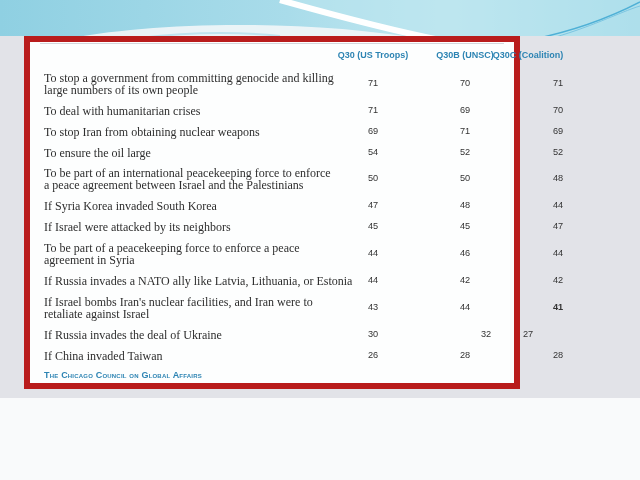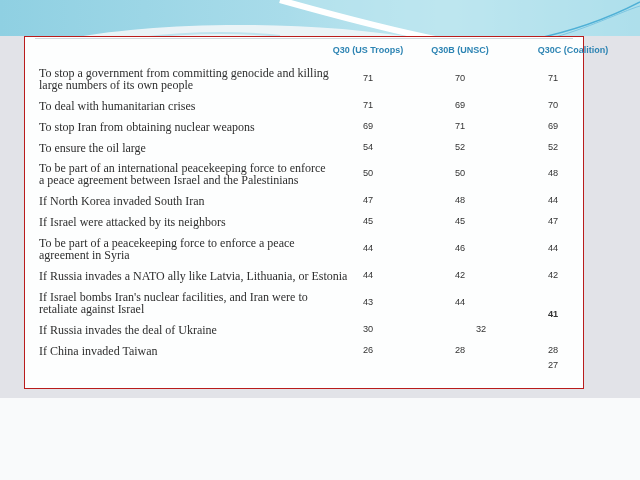--- a/index.html
+++ b/index.html
@@ -12,23 +12,23 @@
       position: absolute; left: 0; top: 0; width: 640px; height: 40px;
       background: linear-gradient(90deg, #8fd0e2 0%, #a9dcea 45%, #c4e9f1 70%, #9dd7e7 100%);
       overflow: hidden;
     }
     .banner svg { position: absolute; left: 0; top: 0; }
     .gray-band {
       position: absolute; left: 0; top: 36px; width: 640px; height: 362px;
       background: #e2e3e8;
     }
     .card {
-      position: absolute; left: 24px; top: 36px; width: 560px; height: 353px;
+      position: absolute; left: 24px; top: 36px; width: 496px; height: 353px;
       background: #fdfefe;
-      border: 1px solid #b91c1c;
+      border: 6px solid #b91c1c;
       box-sizing: border-box;
     }
     .card-topline {
       position: absolute; left: 10px; right: 10px; top: 1px; height: 1px; background: #d3d6db;
     }
     .col-header {
       position: absolute; top: 8px; font-size: 9px; font-weight: bold; color: #2d84b3;
       white-space: nowrap; transform: translateX(-50%);
     }
     .row { position: absolute; left: 14px; right: 0; }
@@ -61,21 +61,21 @@
   </svg>
 </div>
 
 <div class="gray-band"></div>
 
 <div class="card">
   <div class="card-topline"></div>
 
   <div class="col-header" style="left:343px;">Q30 (US Troops)</div>
   <div class="col-header" style="left:435px;">Q30B (UNSC)</div>
-  <div class="col-header" style="left:548px;">Q30C (Coalition)</div>
+  <div class="col-header" style="left:498px;">Q30C (Coalition)</div>
 
   <div class="row" style="top:30px;">
     <div class="row-label">To stop a government from committing genocide and killing large numbers of its own people</div>
     <div class="cell" style="left:329px; top:6px;">71</div>
     <div class="cell" style="left:421px; top:6px;">70</div>
     <div class="cell" style="left:514px; top:6px;">71</div>
   </div>
 
   <div class="row" style="top:63px;">
     <div class="row-label">To deal with humanitarian crises</div>
@@ -99,21 +99,21 @@
   </div>
 
   <div class="row" style="top:125px;">
     <div class="row-label">To be part of an international peacekeeping force to enforce a peace agreement between Israel and the Palestinians</div>
     <div class="cell" style="left:329px; top:6px;">50</div>
     <div class="cell" style="left:421px; top:6px;">50</div>
     <div class="cell" style="left:514px; top:6px;">48</div>
   </div>
 
   <div class="row" style="top:158px;">
-    <div class="row-label">If North Korea invaded South Iran</div>
+    <div class="row-label">If Syria Korea invaded South Korea</div>
     <div class="cell" style="left:329px;">47</div>
     <div class="cell" style="left:421px;">48</div>
     <div class="cell" style="left:514px;">44</div>
   </div>
 
   <div class="row" style="top:179px;">
     <div class="row-label">If Israel were attacked by its neighbors</div>
     <div class="cell" style="left:329px;">45</div>
     <div class="cell" style="left:421px;">45</div>
     <div class="cell" style="left:514px;">47</div>
@@ -130,32 +130,33 @@
     <div class="row-label" style="width:310px;">If Russia invades a NATO ally like Latvia, Lithuania, or Estonia</div>
     <div class="cell" style="left:329px;">44</div>
     <div class="cell" style="left:421px;">42</div>
     <div class="cell" style="left:514px;">42</div>
   </div>
 
   <div class="row" style="top:254px;">
     <div class="row-label">If Israel bombs Iran's nuclear facilities, and Iran were to retaliate against Israel</div>
     <div class="cell" style="left:329px; top:6px;">43</div>
     <div class="cell" style="left:421px; top:6px;">44</div>
-    <div class="cell" style="left:514px; top:18px;font-weight:bold;">41</div>
+    <div class="cell" style="left:514px; top:6px;font-weight:bold;">41</div>
   </div>
 
   <div class="row" style="top:287px;">
     <div class="row-label">If Russia invades the deal of Ukraine</div>
     <div class="cell" style="left:329px;">30</div>
     <div class="cell" style="left:421px;margin-left:21px;">32</div>
-    <div class="cell" style="left:514px;margin-top:36px;">27</div>
+    <div class="cell" style="left:484px;">27</div>
   </div>
 
   <div class="row" style="top:308px;">
     <div class="row-label">If China invaded Taiwan</div>
     <div class="cell" style="left:329px;">26</div>
     <div class="cell" style="left:421px;">28</div>
     <div class="cell" style="left:514px;">28</div>
   </div>
 
+  <div class="footer-brand">The Chicago Council on Global Affairs</div>
 </div>
 
 <div class="lower-area"></div>
 
 </body></html>

